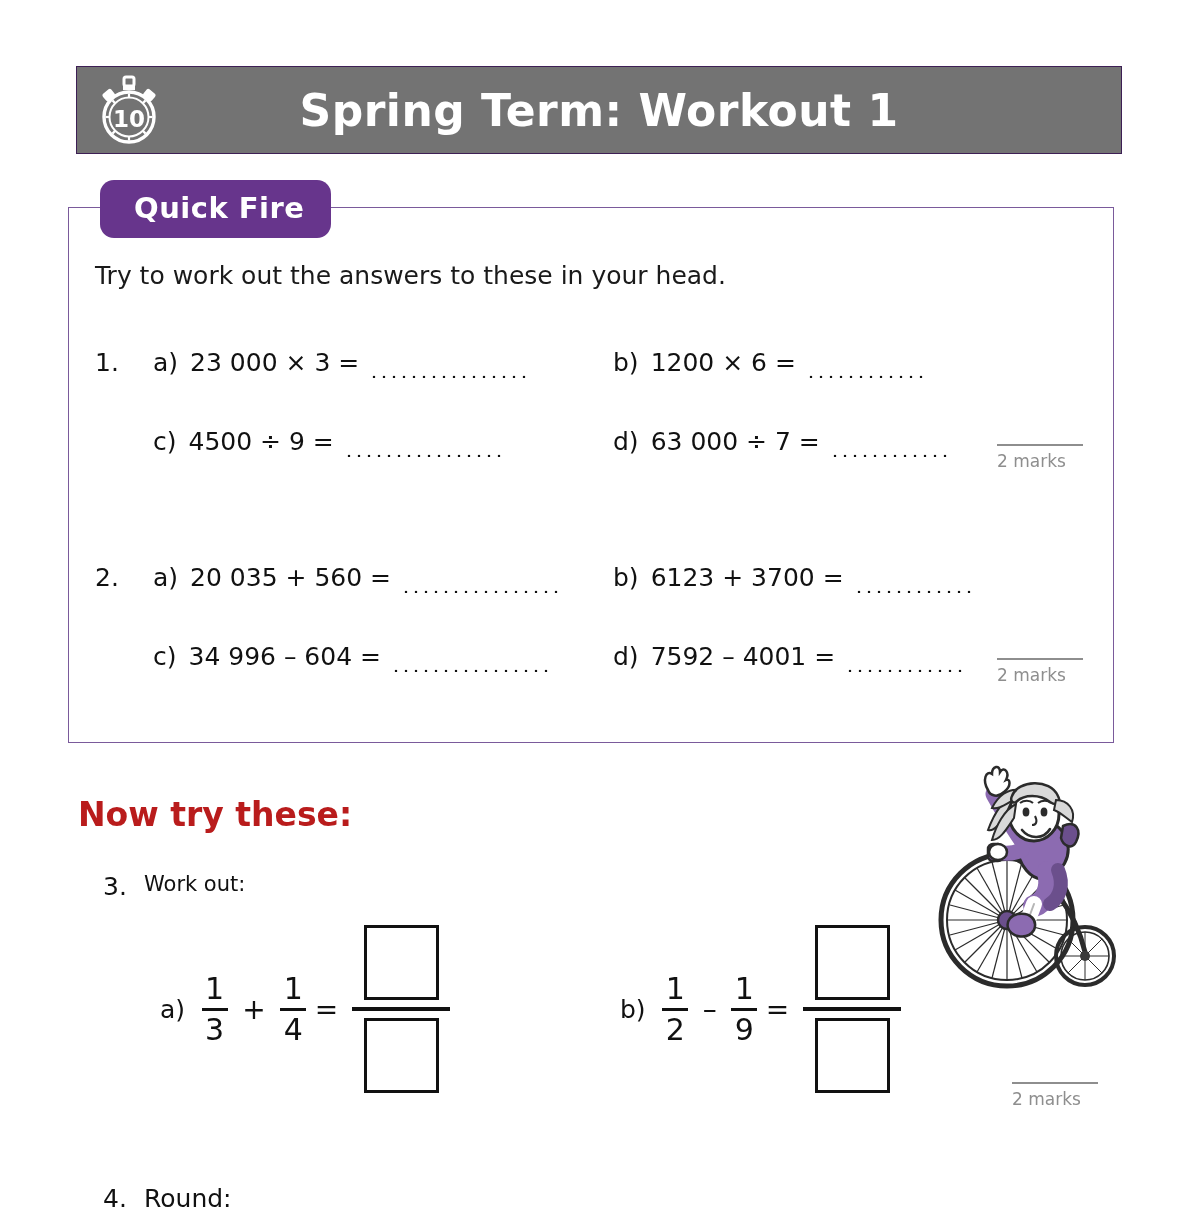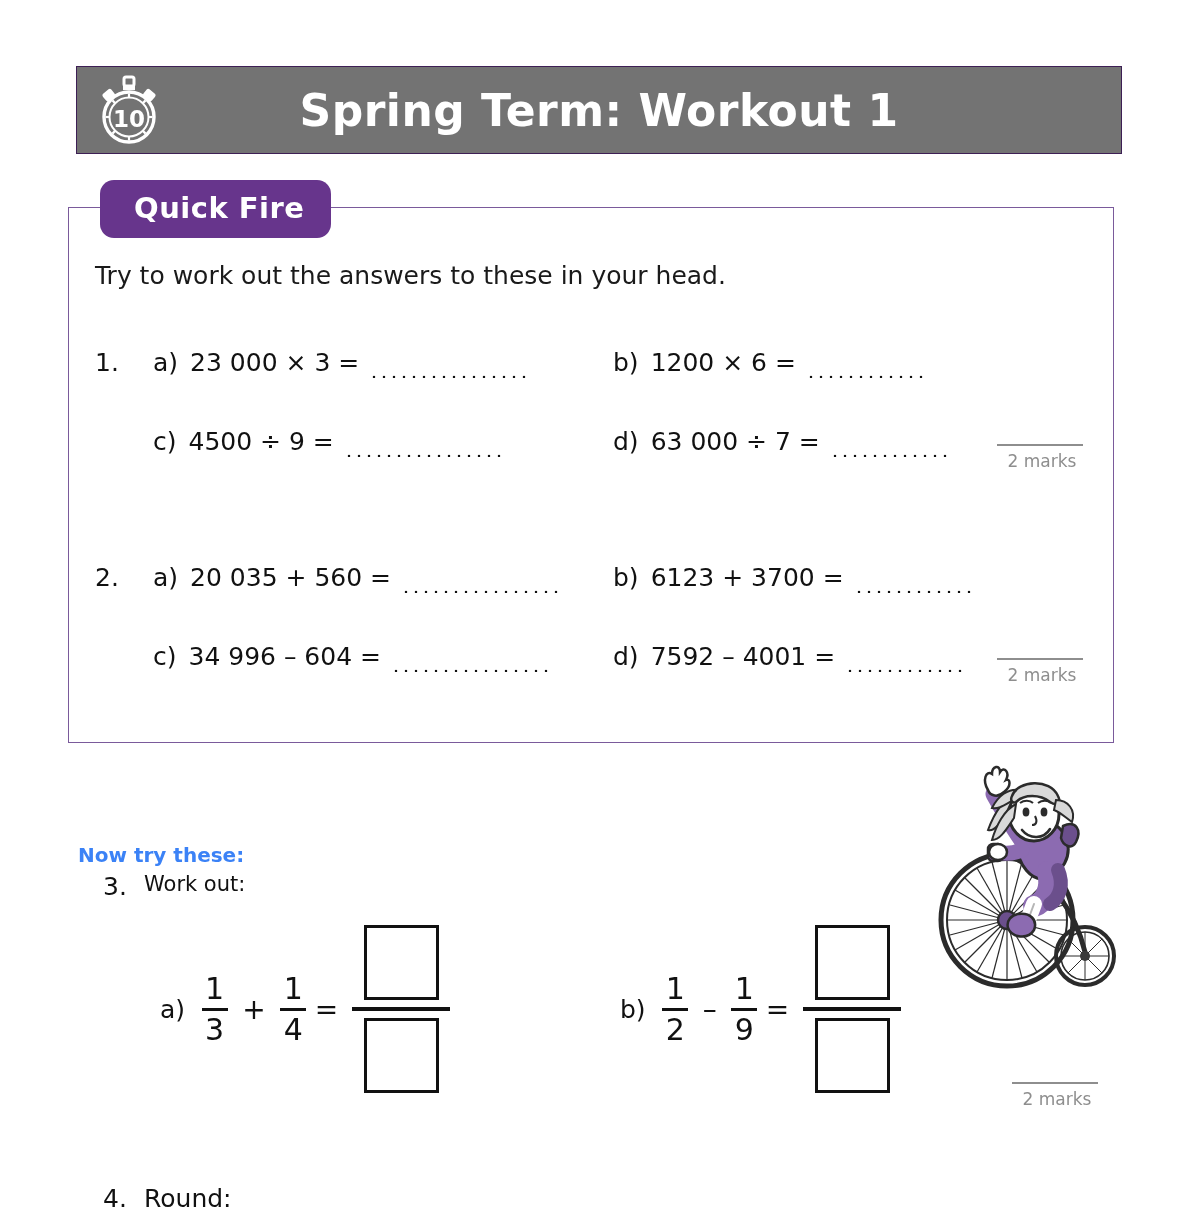--- a/index.html
+++ b/index.html
@@ -104,41 +104,39 @@
     background-repeat: repeat-x;
     background-position: 0 2px;
   }
   .dots-long { width: 162px; }
   .dots-short { width: 122px; }
 
   
   .marks {
     position: absolute;
     width: 90px;
-    text-align: center;
     font-size: 17px;
     color: #8e8e8e;
     font-family: "DejaVu Sans", sans-serif;
   }
   .marks .rule {
     height: 2px;
     background: #8e8e8e;
     margin-bottom: 5px;
     width: 86px;
   }
 
   
   .now-try {
     position: absolute;
     left: 78px;
     top: 795px;
-    font-size: 20px;
+    font-size: 33px;
     font-weight: bold;
-    color: #3b82f6;
-    margin-top: 48px;
+    color: #b91c1c;
   }
   .q3-num {
     position: absolute;
     left: 103px;
     top: 872px;
     font-size: 25px;
     color: #111;
   }
   .q3-label {
     position: absolute;

